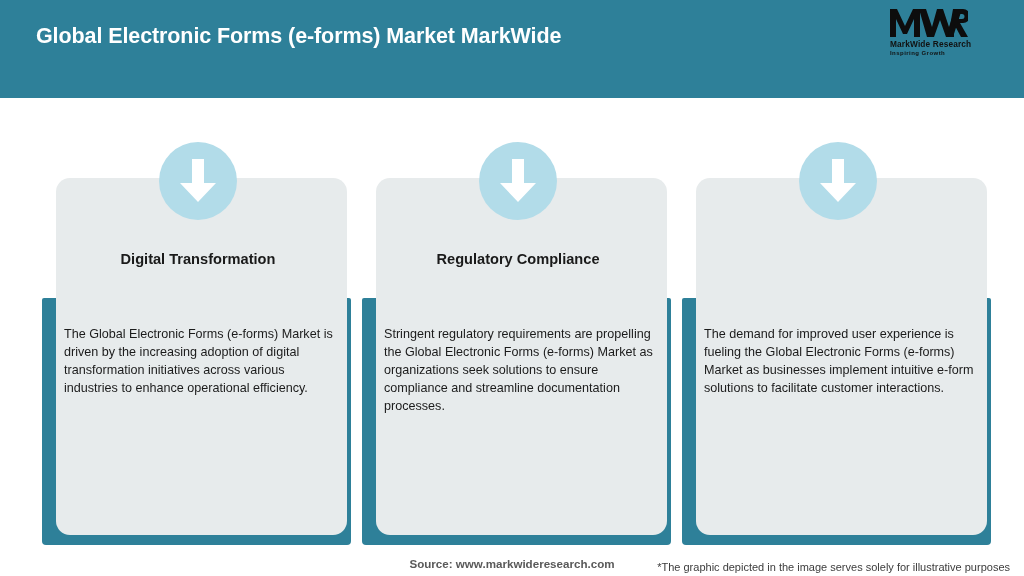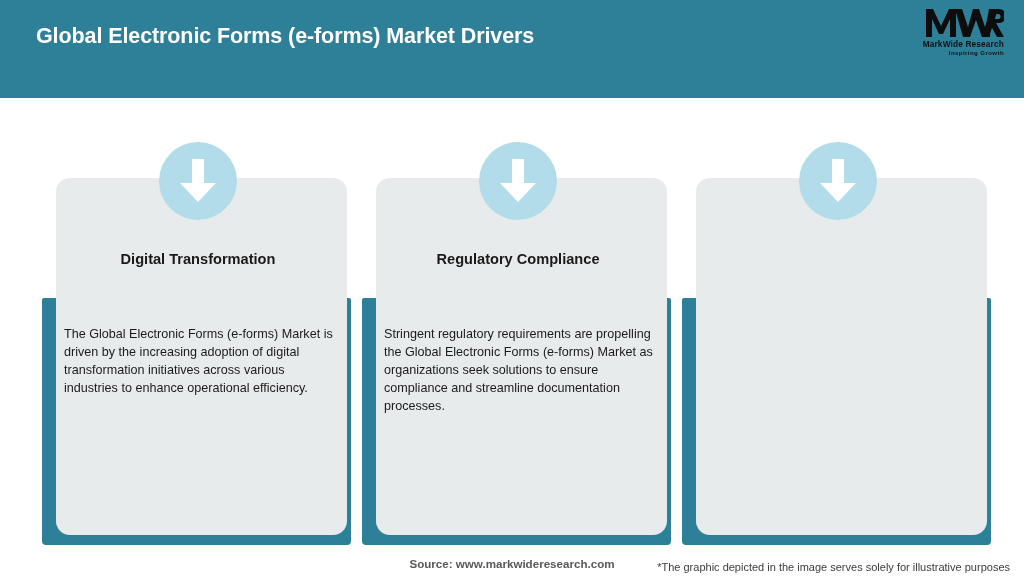--- a/index.html
+++ b/index.html
@@ -29,25 +29,25 @@
     left: 36px;
     top: 24px;
     font-size: 21.5px;
     font-weight: bold;
     color: #ffffff;
     letter-spacing: -0.1px;
     white-space: nowrap;
   }
   .logo {
     position: absolute;
-    right: 20px;
+    right: 26px;
     top: 8px;
     width: 108px;
     height: 52px;
-    text-align: right;
+    text-align: left;
   }
   .logo-mark {
     display: block;
     margin: 0 auto;
     line-height: 0;
   }
   .logo-name {
     display: block;
     font-size: 8.3px;
     font-weight: bold;
@@ -166,21 +166,21 @@
     top: 561px;
     font-size: 11px;
     color: #3c3c3c;
     white-space: nowrap;
   }
 </style>
 </head>
 <body>
 
 <div class="header">
-  <div class="header-title">Global Electronic Forms (e-forms) Market Drivers</div>
+  <div class="header-title">Global Electronic Forms (e-forms) Market MarkWide</div>
 
   <div class="logo">
     <span class="logo-mark">
       <svg width="78" height="30" viewBox="0 0 78 30" xmlns="http://www.w3.org/2000/svg">
         <g fill="#0d0d0d">
           <polygon points="0,29 0,1 7,1 15,18 23,1 30,1 30,29 24,29 24,11 17,26 13,26 6,11 6,29"></polygon>
           <polygon points="29,1 36,1 42,19 47,1 53,1 59,19 65,1 72,1 63,29 56,29 50,12 44,29 37,29"></polygon>
           <path d="M63,1 h10 a7,7 0 0 1 0,14 h-3 l8,14 h-7 l-7,-13 v13 h-6 z M69,6 v5 h3 a2.5,2.5 0 0 0 0,-5 z"></path>
         </g>
       </svg>
@@ -217,18 +217,19 @@
   </div>
 
   <div class="card-unit u3">
     <div class="card-backdrop"></div>
     <div class="card"></div>
     <div class="card-circle">
       <svg width="38" height="44" viewBox="0 0 38 44" xmlns="http://www.w3.org/2000/svg">
         <polygon points="13,0 25,0 25,24 37,24 19,43 1,24 13,24" fill="#ffffff"></polygon>
       </svg>
     </div>
+    <div class="card-body">The demand for improved user experience is fueling the Global Electronic Forms (e-forms) Market as businesses implement intuitive e-form solutions to facilitate customer interactions.</div>
   </div>
 
 </div>
 
 <div class="footer-source">Source: www.markwideresearch.com</div>
 <div class="footer-disclaimer">*The graphic depicted in the image serves solely for illustrative purposes</div>
 
 </body></html>

